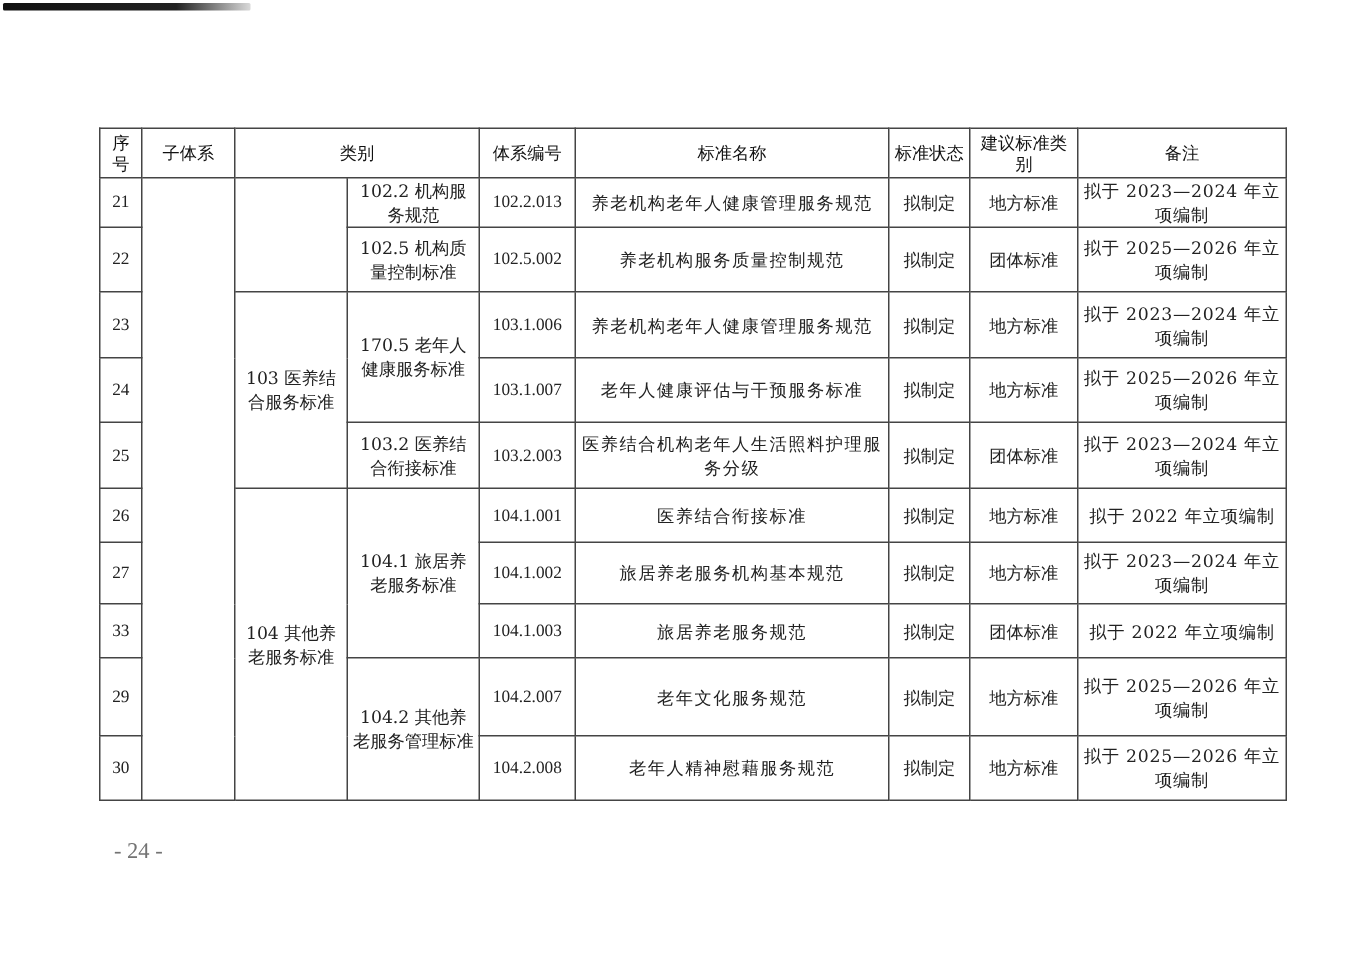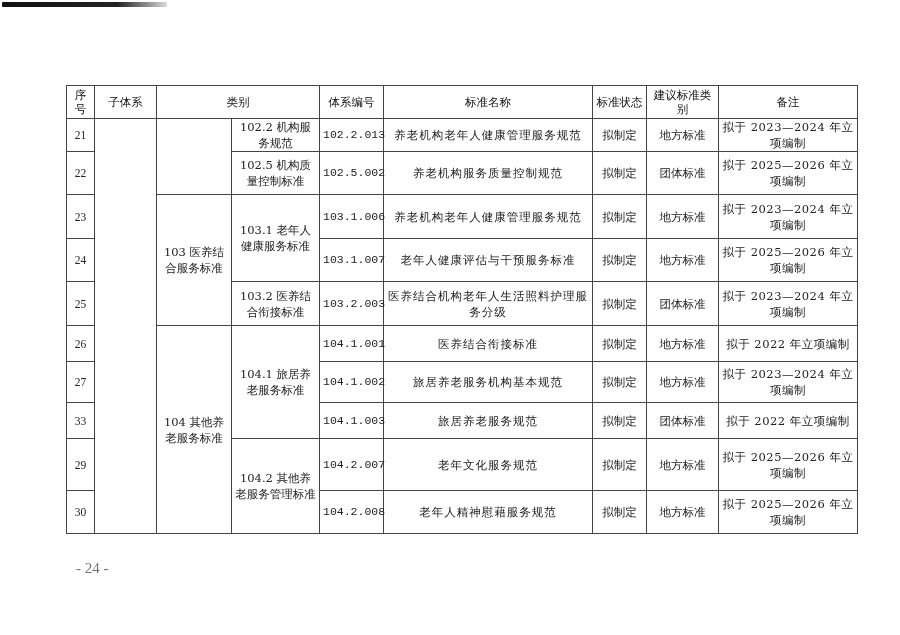--- a/index.html
+++ b/index.html
@@ -17,21 +17,21 @@
     border-collapse: collapse; table-layout: fixed;
     width: 791px;
     margin-left: 36px;
   }
   table.std td, table.std th {
     border: 1px solid #444; padding: 0 3px; text-align: center; vertical-align: middle;
     font-size: 11.5px; line-height: 16px; font-weight: normal; color: #222;
   }
   table.std th { font-family: "DejaVu Sans", "Liberation Sans", sans-serif; font-size: 11.5px; line-height: 14px; color: #111; }
   td.num { font-family: "Liberation Serif", serif; font-size: 12.5px; }
-  td.code { font-family: Liberation Mono, monospace; font-size: 12.5px; }
+  td.code { font-family: Liberation Serif, serif; font-size: 12.5px; }
   td.name { letter-spacing: 1px; }
   td.remark { text-align: left; padding-left: 4px; line-height: 20px; letter-spacing: 0.5px; }
   .page-number {
     position: absolute; left: 76px; top: 560px; font-family: "Liberation Serif", serif; font-size: 15px; color: #737373;
   }
 </style>
 </head>
 <body>
 
 <div class="top-rule"></div>
@@ -78,21 +78,21 @@
     <td class="code">102.5.002</td>
     <td class="name">养老机构服务质量控制规范</td>
     <td>拟制定</td>
     <td>团体标准</td>
     <td class="remark">拟于 2025—2026 年立项编制</td>
   </tr>
 
   <tr style="height:44px">
     <td class="num">23</td>
     <td rowspan="3">103 医养结合服务标准</td>
-    <td rowspan="2">103.1 老年人健康服务标准</td>
+    <td rowspan="2">170.5 老年人健康服务标准</td>
     <td class="code">103.1.006</td>
     <td class="name">养老机构老年人健康管理服务规范</td>
     <td>拟制定</td>
     <td>地方标准</td>
     <td class="remark">拟于 2023—2024 年立项编制</td>
   </tr>
 
   <tr style="height:43px">
     <td class="num">24</td>
     <td class="code">103.1.007</td>

